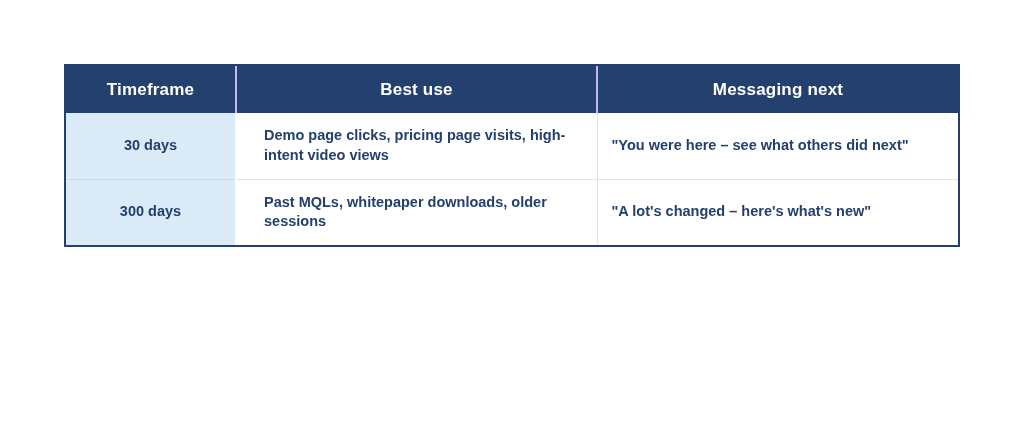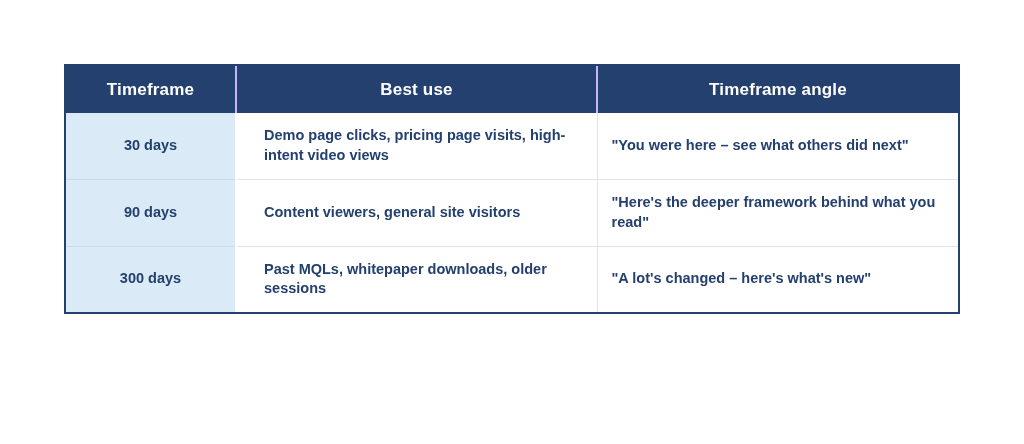--- a/index.html
+++ b/index.html
@@ -108,34 +108,29 @@
       <colgroup>
         <col class="c-timeframe">
         <col class="c-bestuse">
         <col class="c-angle">
       </colgroup>
 
       <thead>
         <tr>
           <th>Timeframe</th>
           <th class="sep">Best use</th>
-          <th class="sep">Timeframe angle</th>
+          <th class="sep">Messaging next</th>
         </tr>
       </thead>
 
       <tbody>
         <tr class="row-h1">
           <td class="timeframe">30 days</td>
           <td class="bestuse">Demo page clicks, pricing page visits, high-intent video views</td>
           <td class="angle">"You were here – see what others did next"</td>
-        </tr>
-        <tr class="row-h2">
-          <td class="timeframe">90 days</td>
-          <td class="bestuse">Content viewers, general site visitors</td>
-          <td class="angle">"Here's the deeper framework behind what you read"</td>
         </tr>
         <tr class="row-h3">
           <td class="timeframe">300 days</td>
           <td class="bestuse">Past MQLs, whitepaper downloads, older sessions</td>
           <td class="angle">"A lot's changed – here's what's new"</td>
         </tr>
       </tbody>
     </table>
   </div>
 

